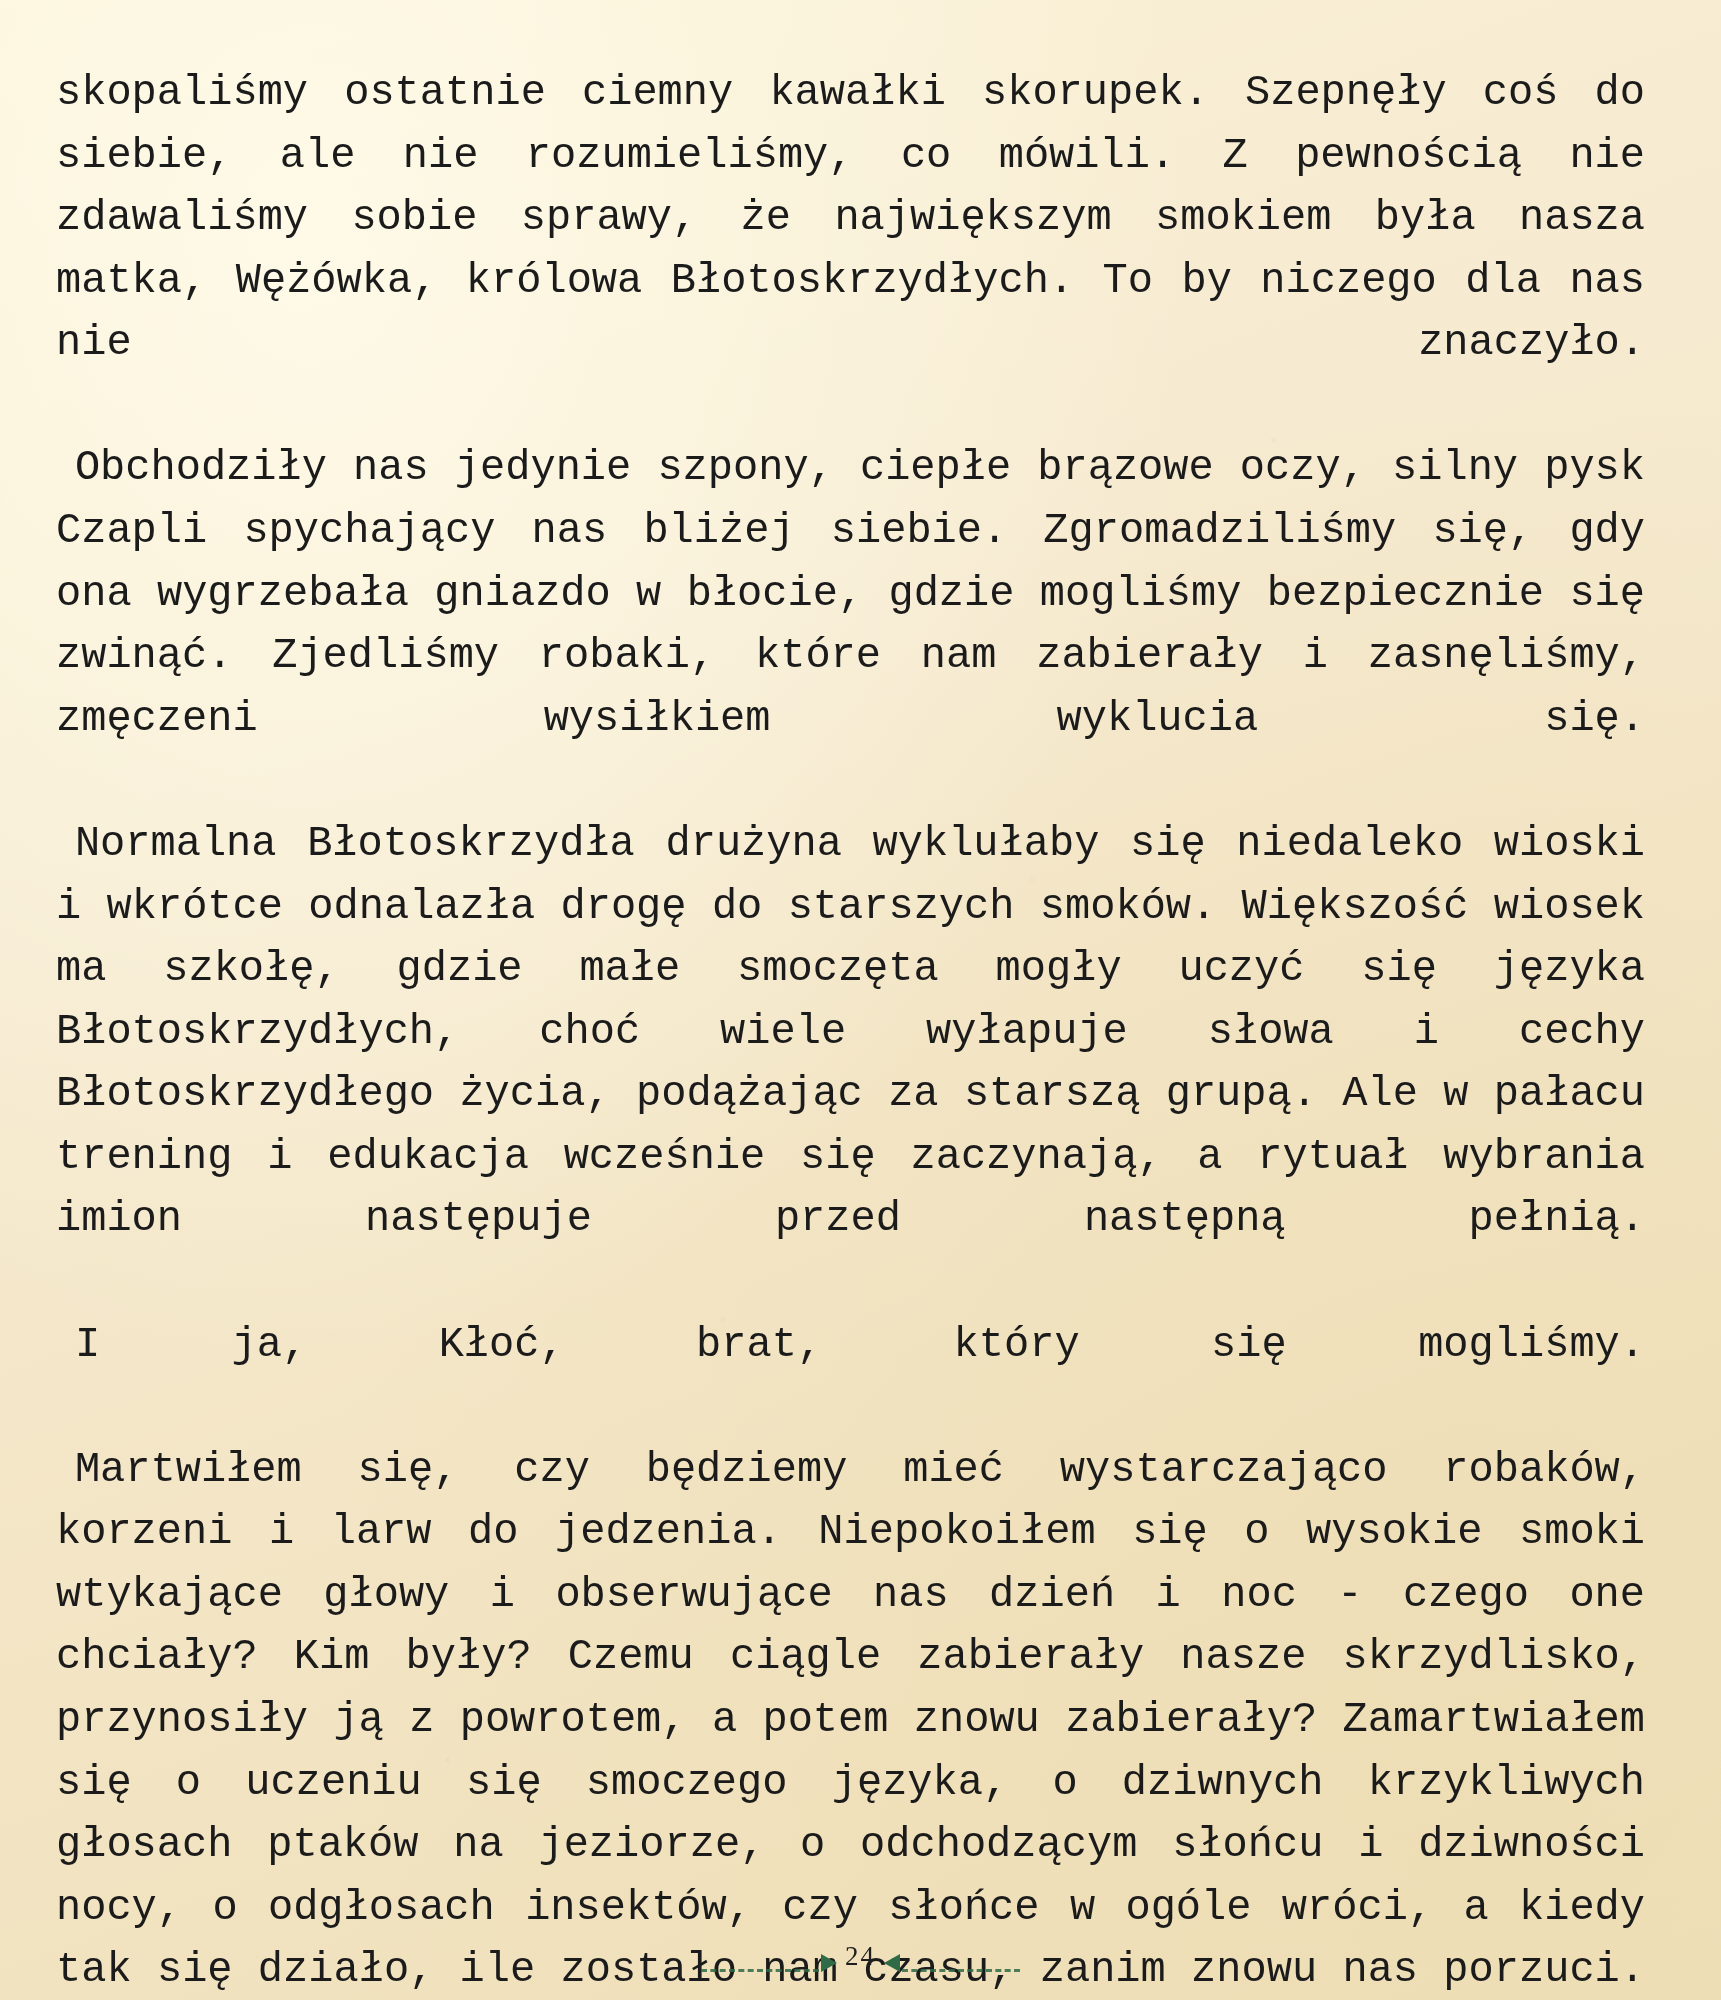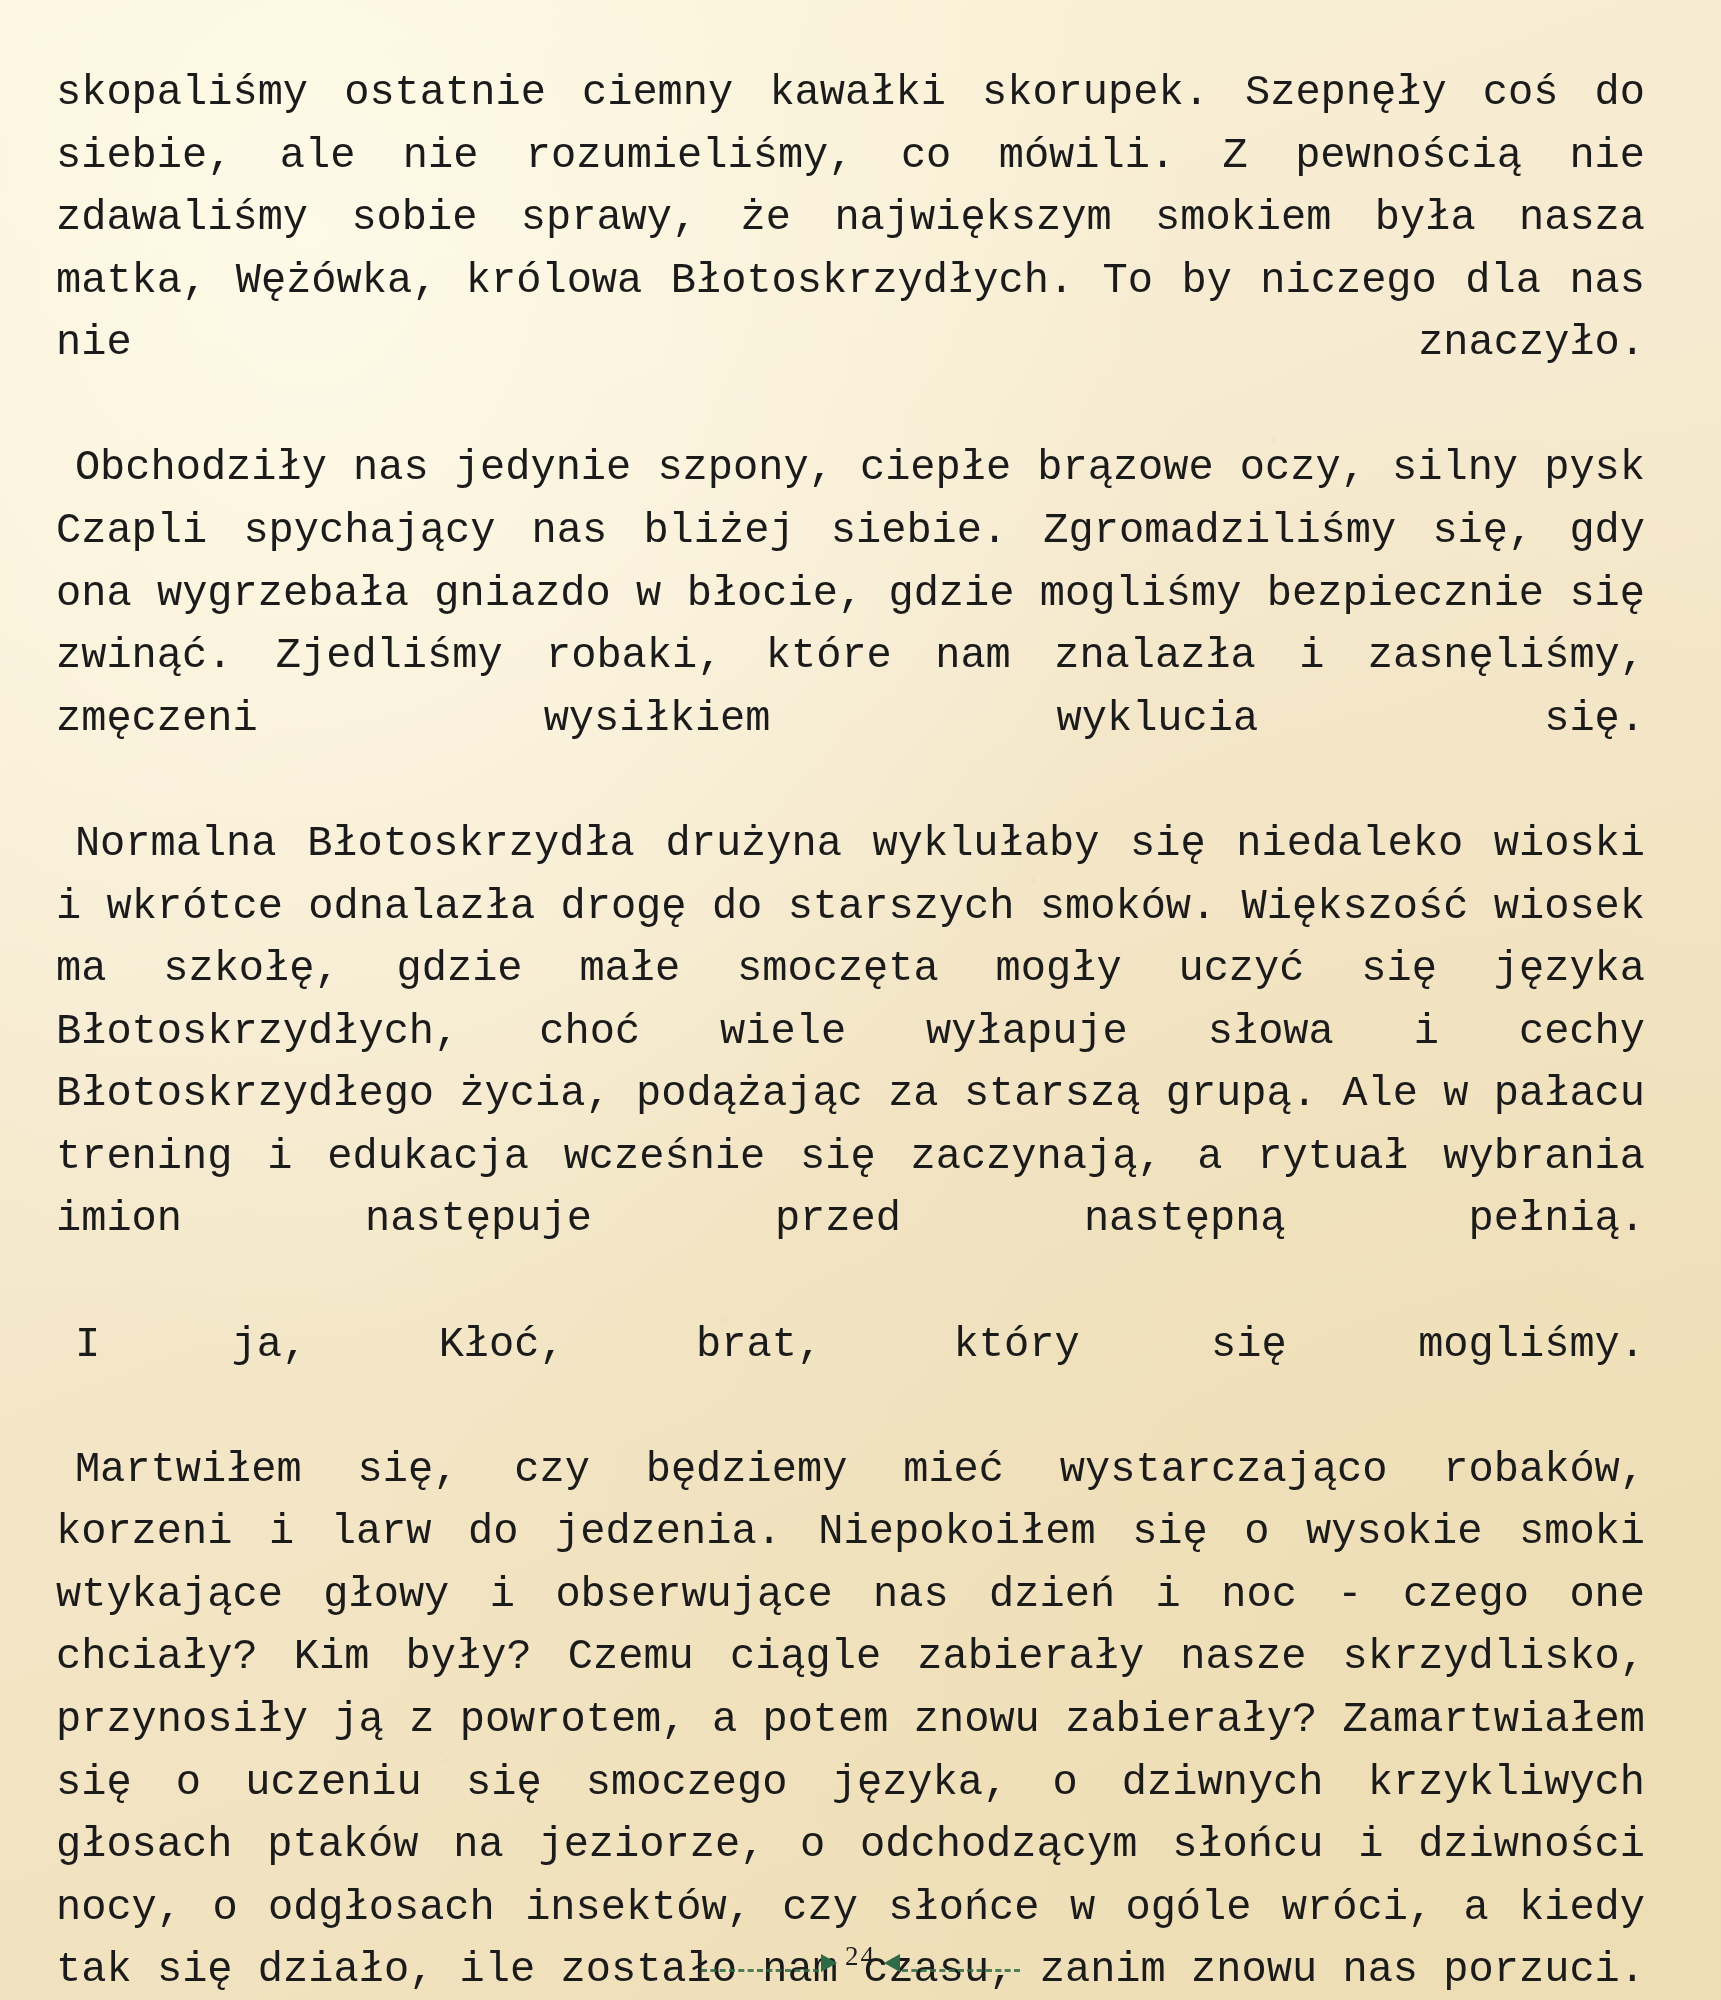--- a/index.html
+++ b/index.html
@@ -113,21 +113,21 @@
 </style>
 </head>
 <body>
 
 <div class="paper-grain"></div>
 
 <div class="page">
 
   <div class="page-body">
     <p class="para first">skopaliśmy ostatnie ciemny kawałki skorupek. Szepnęły coś do siebie, ale nie rozumieliśmy, co mówili. Z pewnością nie zdawaliśmy sobie sprawy, że największym smokiem była nasza matka, Wężówka, królowa Błotoskrzydłych. To by niczego dla nas nie znaczyło.</p>
-    <p class="para">Obchodziły nas jedynie szpony, ciepłe brązowe oczy, silny pysk Czapli spychający nas bliżej siebie. Zgromadziliśmy się, gdy ona wygrzebała gniazdo w błocie, gdzie mogliśmy bezpiecznie się zwinąć. Zjedliśmy robaki, które nam znalazła i zasnęliśmy, zmęczeni wysiłkiem wyklucia się.</p>
+    <p class="para">Obchodziły nas jedynie szpony, ciepłe brązowe oczy, silny pysk Czapli spychający nas bliżej siebie. Zgromadziliśmy się, gdy ona wygrzebała gniazdo w błocie, gdzie mogliśmy bezpiecznie się zwinąć. Zjedliśmy robaki, które nam zabierały i zasnęliśmy, zmęczeni wysiłkiem wyklucia się.</p>
     <p class="para">Normalna Błotoskrzydła drużyna wyklułaby się niedaleko wioski i wkrótce odnalazła drogę do starszych smoków. Większość wiosek ma szkołę, gdzie małe smoczęta mogły uczyć się języka Błotoskrzydłych, choć wiele wyłapuje słowa i cechy Błotoskrzydłego życia, podążając za starszą grupą. Ale w pałacu trening i edukacja wcześnie się zaczynają, a rytuał wybrania imion następuje przed następną pełnią.</p>
     <p class="para">I ja, Kłoć, brat, który się mogliśmy.</p>
     <p class="para">Martwiłem się, czy będziemy mieć wystarczająco robaków, korzeni i larw do jedzenia. Niepokoiłem się o wysokie smoki wtykające głowy i obserwujące nas dzień i noc - czego one chciały? Kim były? Czemu ciągle zabierały nasze skrzydlisko, przynosiły ją z powrotem, a potem znowu zabierały? Zamartwiałem się o uczeniu się smoczego języka, o dziwnych krzykliwych głosach ptaków na jeziorze, o odchodzącym słońcu i dziwności nocy, o odgłosach insektów, czy słońce w ogóle wróci, a kiedy tak się działo, ile zostało nam czasu, zanim znowu nas porzuci.</p>
   </div>
 
   <div class="page-footer">
     <span class="rule"></span>
     <span class="arrow-right"></span>
     <span class="page-number">24</span>
     <span class="arrow-left"></span>

